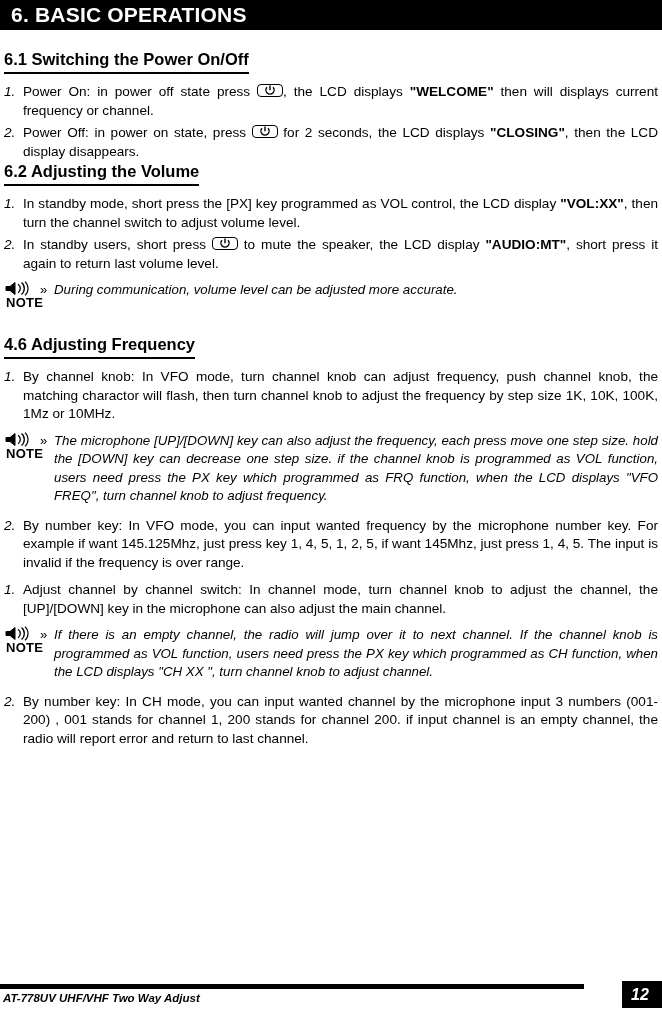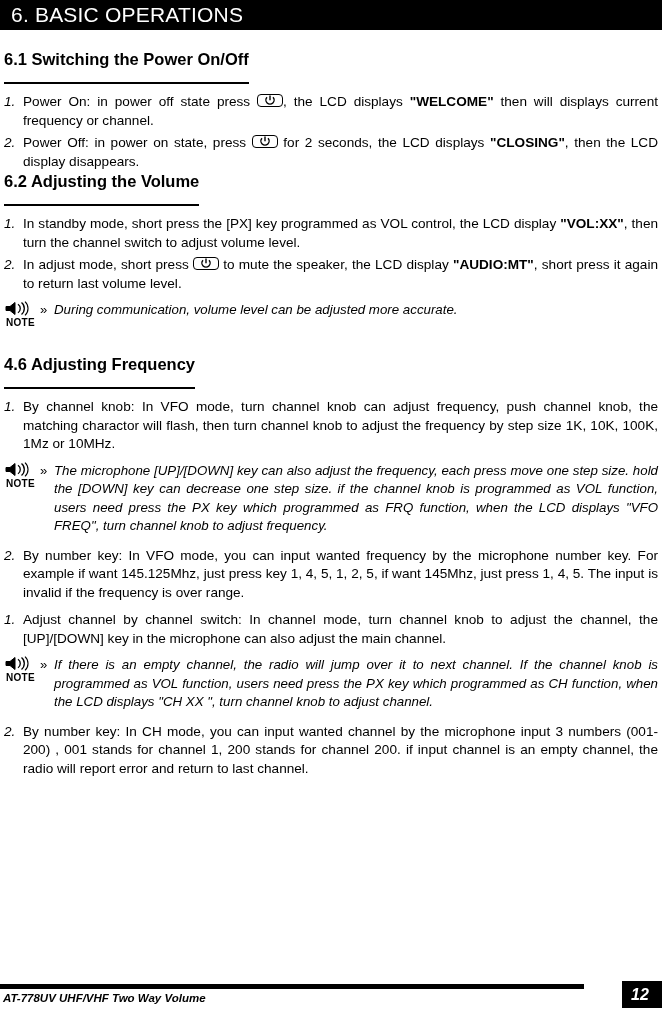--- a/index.html
+++ b/index.html
@@ -23,21 +23,21 @@
     top: 0;
     width: 662px;
     height: 30px;
     background: #000000;
   }
   .chapter-title {
     position: absolute;
     left: 11px;
     top: 2px;
     font-size: 21px;
-    font-weight: normal;
+    font-weight: bold;
     color: #ffffff;
     letter-spacing: 0.2px;
     line-height: 26px;
     white-space: nowrap;
   }
 
   
   .page {
     position: absolute;
     left: 4px;
@@ -45,21 +45,21 @@
     width: 654px;
   }
 
   
   .section-head {
     display: inline-block;
     font-size: 16.5px;
     font-weight: bold;
     line-height: 20px;
     border-bottom: 2.5px solid #000;
-    padding-bottom: 13px;
+    padding-bottom: 3px;
     white-space: nowrap;
   }
   .sec-wrap { margin: 0; padding: 0; }
   .sec-6-1 { margin-top: 19px; }
   .sec-6-2 { }
   .sec-6-3 { margin-top: 27px; }
   .sec-6-4 { margin-top: 26px; }
 
   
   .item {
@@ -107,21 +107,21 @@
   }
   .note-badge {
     position: absolute;
     left: 1px;
     top: 0px;
     width: 40px;
     text-align: left;
   }
   .note-badge .note-word {
     display: block;
-    font-size: 10px;
+    font-size: 13px;
     font-weight: bold;
     letter-spacing: 0.3px;
     line-height: 8px;
     margin-top: -1px;
     margin-left: 1px;
   }
   .note-guill {
     position: absolute;
     left: 36px;
     top: 0;
@@ -205,21 +205,21 @@
 
   <div class="sec-wrap sec-6-2">
     <div class="section-head">6.2 Adjusting the Volume</div>
   </div>
 
   <div class="item">
     <span class="num">1.</span><span>In standby mode, short press the [PX] key programmed as VOL control, the LCD display </span><b>"VOL:XX"</b><span>, then turn the channel switch to adjust volume level.</span>
   </div>
 
   <div class="item tight">
-    <span class="num">2.</span><span>In adjust mode, short press</span><span>&nbsp;</span><span class="keycap"><svg width="12" height="11" viewBox="0 0 12 11" aria-hidden="true">
+    <span class="num">2.</span><span>In standby users, short press</span><span>&nbsp;</span><span class="keycap"><svg width="12" height="11" viewBox="0 0 12 11" aria-hidden="true">
           <path d="M3.0 2.2 A4.1 4.1 0 1 0 9.0 2.2" fill="none" stroke="#000" stroke-width="1.4"></path>
           <line x1="6" y1="0.4" x2="6" y2="5.2" stroke="#000" stroke-width="1.4"></line>
         </svg></span><span> to mute the speaker, the LCD display </span><b>"AUDIO:MT"</b><span>, short press it again to return last volume level.</span>
   </div>
 
   <div class="note">
     <span class="note-badge">
       <svg width="26" height="15" viewBox="0 0 26 15" aria-hidden="true">
         <path d="M1 5.5 L5 5.5 L10 1.5 L10 13.5 L5 9.5 L1 9.5 Z" fill="#000" stroke="#000" stroke-width="1"></path>
         <path d="M13 3.2 A5.2 5.2 0 0 1 13 11.8" fill="none" stroke="#000" stroke-width="1.3"></path>
@@ -277,16 +277,16 @@
     <div class="note-text"><span class="u"> If there is an empty channel, the radio will jump over it to next channel. If the channel knob is programmed as VOL function, users need press the PX key which programmed as CH function, when the LCD displays "CH XX ", turn channel knob to adjust channel.</span></div>
   </div>
 
   <div class="item loose">
     <span class="num">2.</span><span>By number key: In CH mode, you can input wanted channel by the microphone input 3 numbers (001-200) ,  001 stands for channel 1, 200 stands for channel 200. if input channel is an empty channel, the radio will report error and return to last channel.</span>
   </div>
 
 </div>
 
 <div class="footer-rule"></div>
-<div class="footer-text">AT-778UV UHF/VHF Two Way Volume</div>
+<div class="footer-text">AT-778UV UHF/VHF Two Way Adjust</div>
 <div class="page-badge">
     <span>12</span>
   </div>
 
 </body></html>

